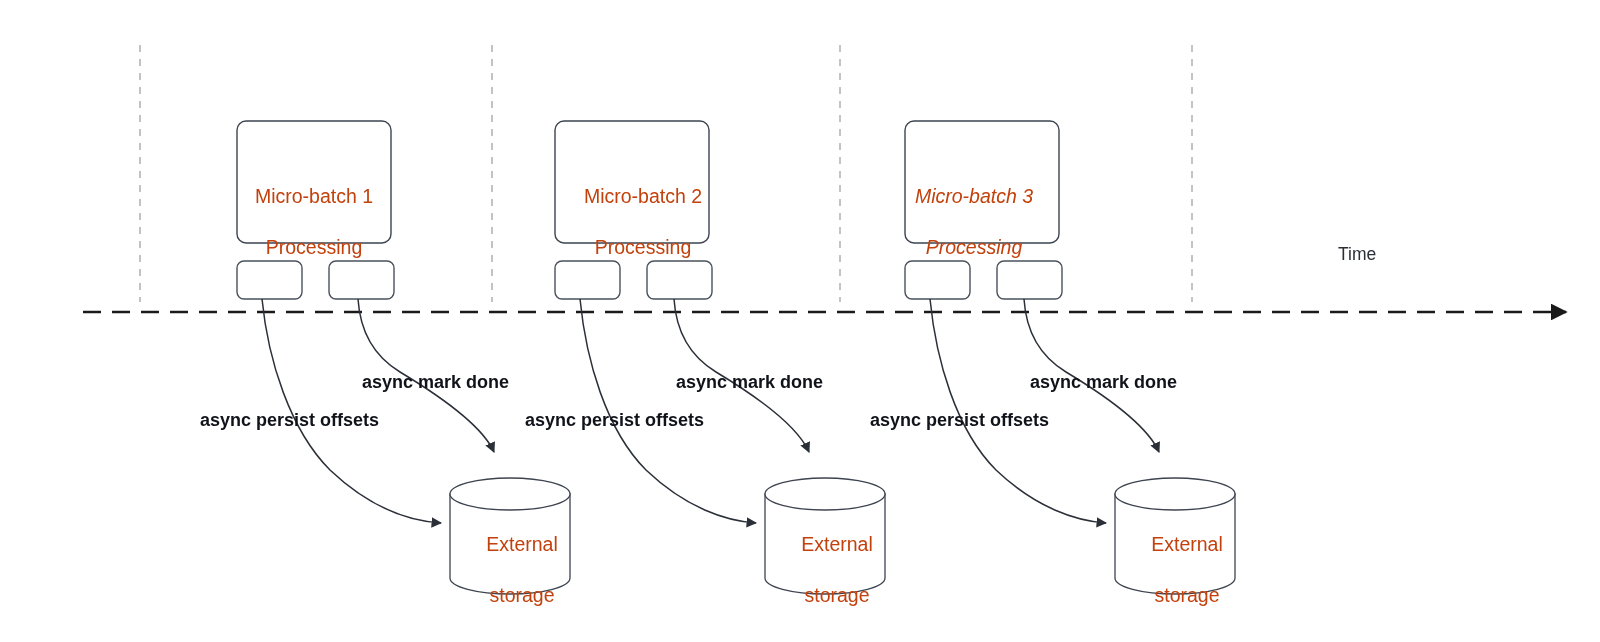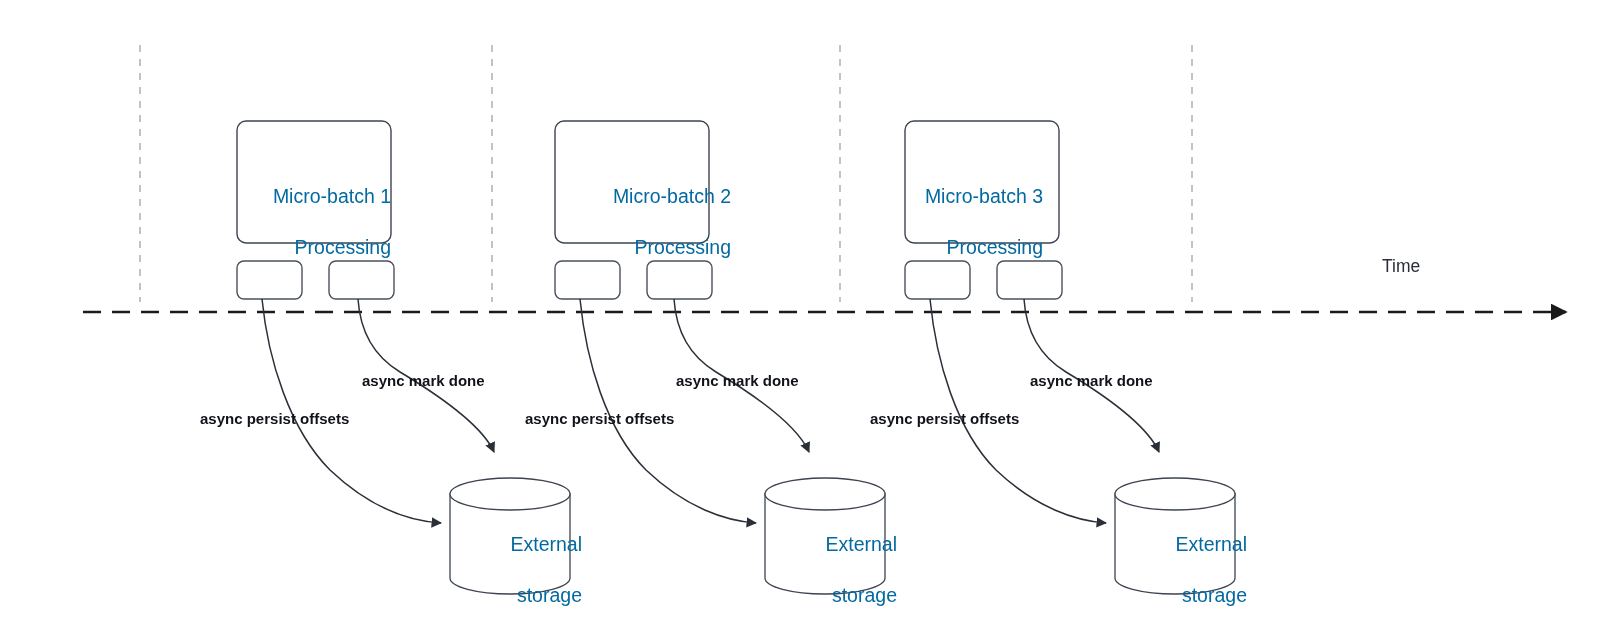--- a/index.html
+++ b/index.html
@@ -7,31 +7,31 @@
     width:1600px;height:642px;
     background:#ffffff;
     font-family:"Liberation Sans", sans-serif;
     overflow:hidden;
   }
   #canvas{position:relative;width:1600px;height:642px;}
   #svg{position:absolute;left:0;top:0;width:1600px;height:642px;}
 
   .node-label{
     position:absolute;
-    color:#0369a1;
-    text-align:right;
+    color:#c2410c;
+    text-align:center;
     line-height:1.30;
     pointer-events:none;
     white-space:pre-line;
   }
   .batch-label{font-size:19.5px;}
   .store-label{font-size:19.5px;margin-left:12px;}
   .edge-label{
     position:absolute;
-    font-size:15px;
+    font-size:18px;
     font-weight:bold;
     color:#10131a;
     white-space:nowrap;
   }
   .time-label{
     position:absolute;
     font-size:17.5px;
     color:#2b3038;
     white-space:nowrap;
   }
@@ -99,21 +99,21 @@
         <path d="M 1115 494 L 1115 578 A 60 16 0 0 0 1235 578 L 1235 494 Z" fill="#ffffff" stroke="#3d4450" stroke-width="1.3"></path>
         <ellipse cx="1175" cy="494" rx="60" ry="16" fill="#ffffff" stroke="#3d4450" stroke-width="1.3"></ellipse>
       </g>
 
       <path d="M 930 299 C 936 360 956 430 996 470 C 1036 508 1076 521 1106 523" fill="none" stroke="#2b3038" stroke-width="1.5" marker-end="url(#arrowFilled)"></path>
 
       <path d="M 1024 299 C 1026 330 1038 355 1066 372 C 1106 396 1147 425 1159 452" fill="none" stroke="#2b3038" stroke-width="1.5" marker-end="url(#arrowFilled)"></path>
     </g>
   </svg>
 
-  <div class="time-label" style="left:1338px;top:256px;margin-left:44px;">Time</div>
+  <div class="time-label" style="left:1338px;top:244px;">Time</div>
 
   <div class="node-label batch-label" style="left:237px;top:159px;width:154px;">
     <span>Micro-batch 1</span><br>
     <span>Processing</span>
   </div>
   <div class="node-label store-label" style="left:450px;top:507px;width:120px;">
     <span>External</span><br>
     <span>storage</span>
   </div>
   <div class="edge-label" style="left:200px;top:410px;">async persist offsets</div>
@@ -123,21 +123,21 @@
     <span>Micro-batch 2</span><br>
     <span>Processing</span>
   </div>
   <div class="node-label store-label" style="left:765px;top:507px;width:120px;">
     <span>External</span><br>
     <span>storage</span>
   </div>
   <div class="edge-label" style="left:525px;top:410px;">async persist offsets</div>
   <div class="edge-label" style="left:676px;top:372px;">async mark done</div>
 
-  <div class="node-label batch-label" style="left:905px;top:159px;width:138px;">
+  <div class="node-label batch-label" style="left:905px;top:159px;width:138px;font-style:italic;">
     <span>Micro-batch 3</span><br>
     <span>Processing</span>
   </div>
   <div class="node-label store-label" style="left:1115px;top:507px;width:120px;">
     <span>External</span><br>
     <span>storage</span>
   </div>
   <div class="edge-label" style="left:870px;top:410px;">async persist offsets</div>
   <div class="edge-label" style="left:1030px;top:372px;">async mark done</div>
 

